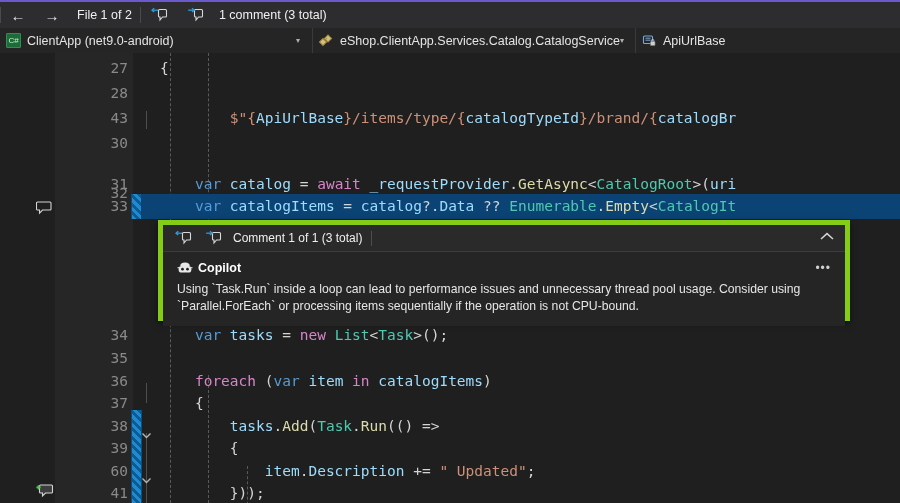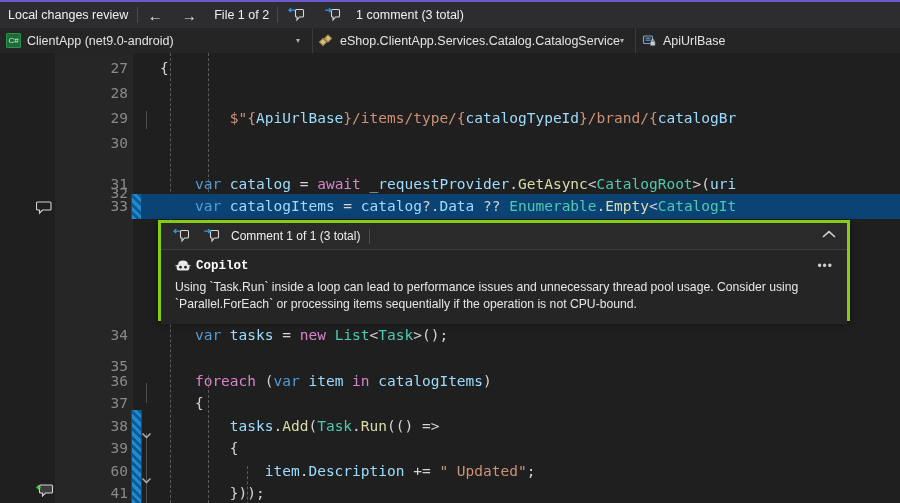--- a/index.html
+++ b/index.html
@@ -92,52 +92,51 @@
   .t{color:#4ec9b0;}       
   .m{color:#dcdcaa;}       
   .p{color:#9cdcfe;}       
   .s{color:#ce9178;}       
   .op{color:#d4d4d4;}      
   .pn{color:#d4d4d4;}
 
   
   .peek{
     position:absolute;left:158px;top:220px;width:692px;height:101px;
-    background:#252526;border:3px solid #84cc16;box-sizing:border-box;
+    background:#252526;border:5px solid #84cc16;box-sizing:border-box;
     font-family:"Liberation Sans",sans-serif;
     box-shadow:0 2px 6px rgba(0,0,0,.55);
   }
   .peek-head{
     height:26px;display:flex;align-items:center;
     border-bottom:1px solid #3c3c3c;background:#2a2a2b;color:#e8e8e8;font-size:12px;
   }
   .peek-head-icons{display:flex;align-items:center;padding-left:8px;gap:6px;}
   .peek-title{margin-left:8px;color:#efefef;font-size:12px;}
   .peek-div{width:1px;height:15px;background:#4d4d4d;margin-left:9px;}
   .peek-collapse{margin-left:auto;padding-right:10px;color:#d0d0d0;font-size:12px;display:flex;align-items:center;}
   .peek-body{padding:9px 14px 0 14px;background:#252526;height:74px;box-sizing:border-box;}
   .peek-author{display:flex;align-items:center;gap:6px;}
-  .peek-author-name{color:#ffffff;font-size:12.5px;font-weight:bold;font-family:Liberation Mono, monospace;}
+  .peek-author-name{color:#ffffff;font-size:12.5px;font-weight:bold;}
   .peek-more{margin-left:auto;color:#cfcfcf;letter-spacing:1px;font-size:12px;}
   .peek-text{margin-top:6px;color:#e6e6e6;font-size:12.2px;line-height:17px;max-width:650px;}
 
   .copilot-ico{width:15px;height:14px;position:relative;}
 
   
   .topcut{position:absolute;left:141px;right:0;top:0;height:8px;overflow:hidden;}
 </style>
 </head>
 <body>
 
 <div class="app">
 
   <div class="accent-line"></div>
 
   <div class="review-bar">
-    <span class="rb-title">Local changes review</span>
     <span class="rb-sep"></span>
 
     <span class="rb-btn">
       <span class="rb-arrow">←</span>
     </span>
     <span class="rb-btn">
       <span class="rb-arrow">→</span>
     </span>
 
     <span class="rb-filecount">File 1 of 2</span>
@@ -249,21 +248,21 @@
 
     <div id="code-rows">
         <div class="row" style="top: 3px;">
           <div class="lnum">27</div>
           <div class="codetext"><span class="pn">{</span></div>
         </div>
         <div class="row" style="top: 28px;">
           <div class="lnum">28</div>
         </div>
         <div class="row" style="top: 53px;">
-          <div class="lnum">29</div>
+          <div class="lnum">43</div>
           <div class="codetext">        <span class="s">$"{</span><span class="p">ApiUrlBase</span><span class="s">}</span><span class="s">/items/type/</span><span class="s">{</span><span class="p">catalogTypeId</span><span class="s">}</span><span class="s">/brand/</span><span class="s">{</span><span class="p">catalogBr</span></div>
         </div>
         <div class="row" style="top: 78px;">
           <div class="lnum">30</div>
           <div class="codetext"></div>
         </div>
         <div class="row" style="top: 119px;">
           <div class="lnum">31</div>
           <div class="codetext">    <span class="k">var</span> <span class="p">catalog</span> <span class="op">=</span> <span class="kc">await</span> <span class="p">_requestProvider</span><span class="pn">.</span><span class="m">GetAsync</span><span class="pn">&lt;</span><span class="t">CatalogRoot</span><span class="pn">&gt;(</span><span class="p">uri</span></div>
         </div>
@@ -272,21 +271,21 @@
           <div class="codetext"></div>
         </div>
         <div class="row" style="top: 141px;">
           <div class="lnum">33</div>
           <div class="codetext">    <span class="k">var</span> <span class="p">catalogItems</span> <span class="op">=</span> <span class="p">catalog</span><span class="pn">?.</span><span class="p">Data</span> <span class="op">??</span> <span class="t">Enumerable</span><span class="pn">.</span><span class="m">Empty</span><span class="pn">&lt;</span><span class="t">CatalogIt</span></div>
         </div>
         <div class="row" style="top: 270px;">
           <div class="lnum">34</div>
           <div class="codetext">    <span class="k">var</span> <span class="p">tasks</span> <span class="op">=</span> <span class="kc">new</span> <span class="t">List</span><span class="pn">&lt;</span><span class="t">Task</span><span class="pn">&gt;();</span></div>
         </div>
-        <div class="row" style="top: 301px;">
+        <div class="row" style="top: 293px;">
           <div class="lnum">35</div>
           <div class="codetext"></div>
         </div>
         <div class="row" style="top: 316px;">
           <div class="lnum">36</div>
           <div class="codetext">    <span class="kc">foreach</span> <span class="pn">(</span><span class="k">var</span> <span class="p">item</span> <span class="kc">in</span> <span class="p">catalogItems</span><span class="pn">)</span></div>
         </div>
         <div class="row" style="top: 338px;">
           <div class="lnum">37</div>
           <div class="codetext">    <span class="pn">{</span></div>

